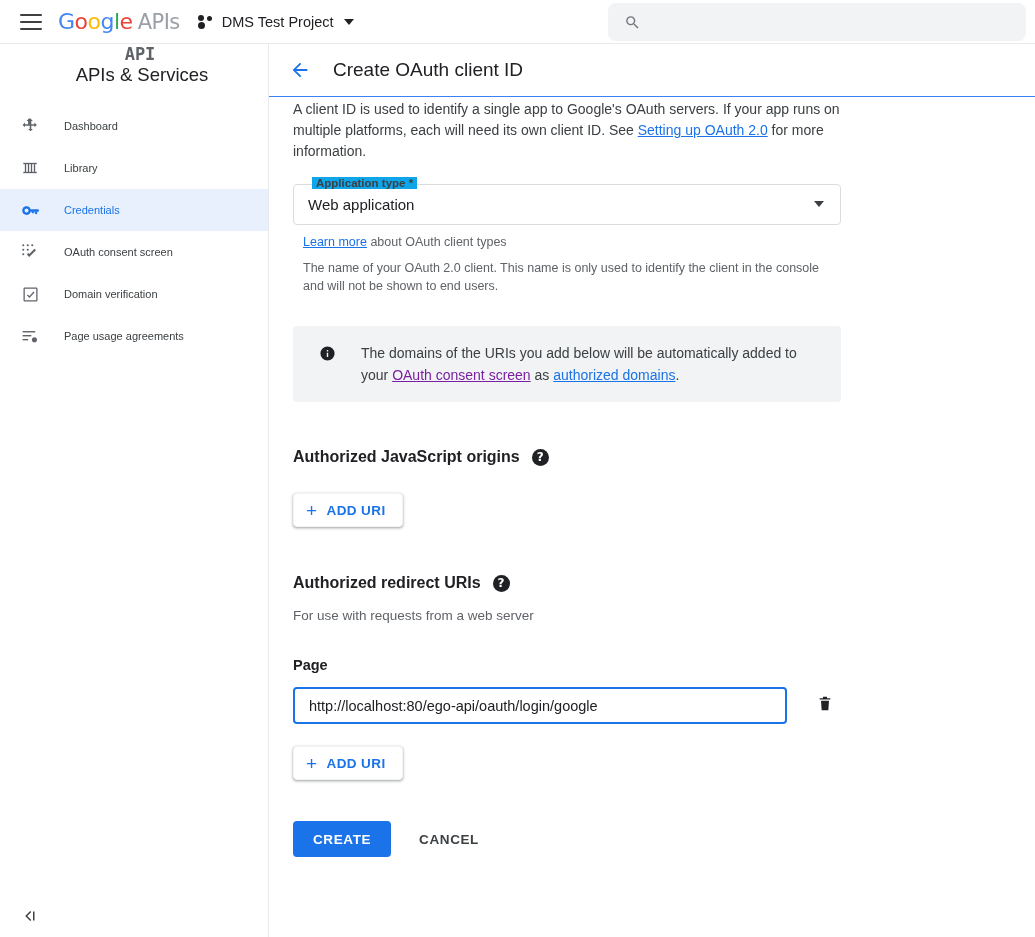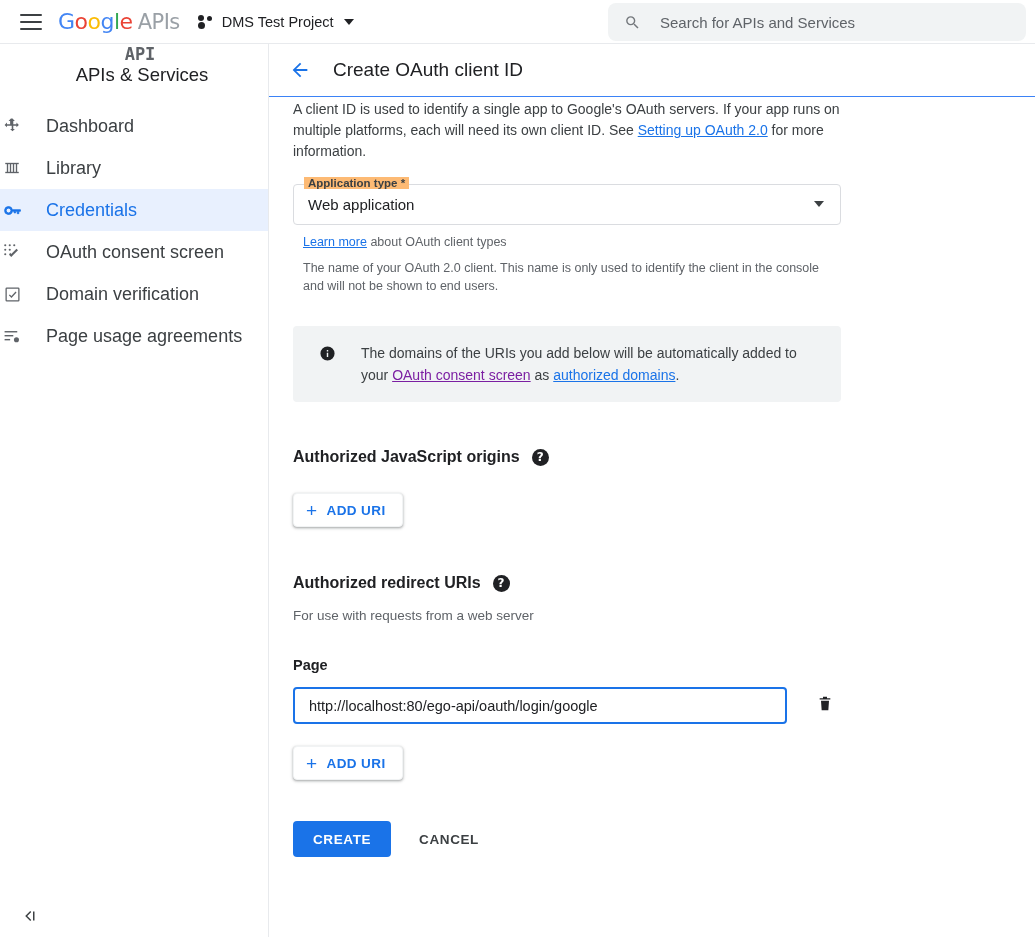--- a/index.html
+++ b/index.html
@@ -68,21 +68,21 @@
   .side-head { display:flex; align-items:center; height:53px; padding-left:12px;flex-direction:column; }
   .api-badge {
     font-family:"DejaVu Sans Mono", monospace; font-size:17px; font-weight:700;
     color:#5f6368; letter-spacing:0px; width:46px; text-align:center; flex:none;
   }
   .side-title { font-size:18.5px; color:#202124; margin-left:4px; }
 
   .nav { padding-top:8px; }
   .nav-item {
     height:42px; display:flex; align-items:center; cursor:pointer;
-    color:#3c4043; font-size:18px;
+    padding-left:18px; color:#3c4043; font-size:11px;
   }
   .nav-item .ico { width:24px;height:24px; flex:none; margin-right:22px;
                    display:flex; align-items:center; justify-content:center; }
   .nav-item.active { background:#e8f0fe; color:#1a73e8; }
   .nav-item.active .ico svg { fill:#1a73e8; stroke:#1a73e8; }
 
   .collapse {
     position:absolute; left:20px; bottom:12px; display:flex; align-items:center;
     cursor:pointer; color:#3c4043;
   }
@@ -103,21 +103,21 @@
   .desc { font-size:14px; line-height:21px; color:#3c4043; margin:0; padding-top:2px; }
   .desc a { color:#1a73e8; text-decoration:underline; }
 
   
   .field {
     position:relative; margin-top:22px;
     height:41px; border:1px solid #dadce0; border-radius:4px;
     display:flex; align-items:center; padding:0 14px; background:#fff;
   }
   .field .flabel {
-    position:absolute; top:-8px; left:10px; background:#fdba74; padding:0 4px;
+    position:absolute; top:-8px; left:18px; background:#0ea5e9; padding:0 4px;
     font-size:11.5px; font-weight:700; color:#3c4043; white-space:nowrap;
   }
   .field .fval { font-size:15px; color:#202124; }
   .field .dcaret {
     position:absolute; right:16px; top:16px;
     width:0;height:0;border-left:5px solid transparent;border-right:5px solid transparent;
     border-top:6px solid #3c4043;
   }
   .field input {
     border:0; outline:0; width:100%; font-family:"Liberation Sans", sans-serif;
@@ -202,21 +202,20 @@
         <i></i>
       </div>
     <div class="proj-name">DMS Test Project</div>
     <div class="proj-caret"></div>
   </div>
 
   <div class="searchwrap">
     <svg class="sicon" viewBox="0 0 24 24">
       <path fill="#5f6368" d="M15.5 14h-.79l-.28-.27A6.47 6.47 0 0016 9.5 6.5 6.5 0 109.5 16c1.61 0 3.09-.59 4.23-1.57l.27.28v.79l5 4.99L20.49 19l-4.99-5zm-6 0C7.01 14 5 11.99 5 9.5S7.01 5 9.5 5 14 7.01 14 9.5 11.99 14 9.5 14z"></path>
     </svg>
-    <input type="text" value="" placeholder="Search for APIs and Services" style="">
   </div>
 </div>
 
 <div class="shell">
 
   <div class="sidebar">
     <div class="side-head">
       <div class="api-badge">API</div>
       <div class="side-title">APIs &amp; Services</div>
     </div>

